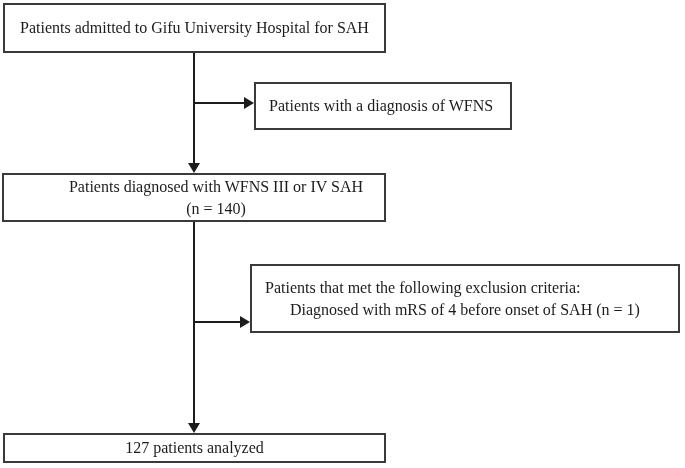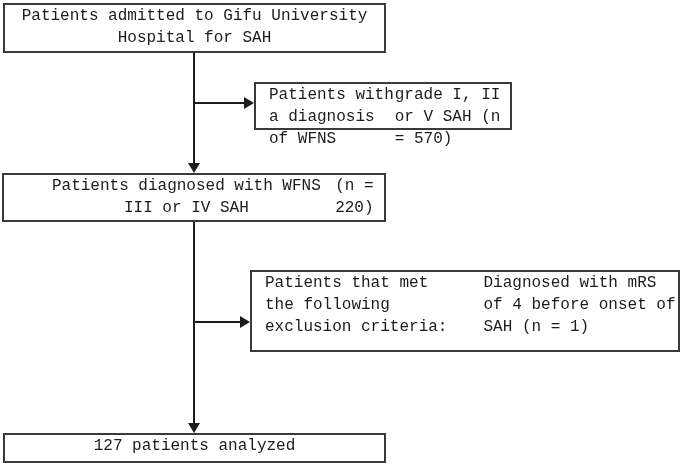--- a/index.html
+++ b/index.html
@@ -17,23 +17,22 @@
     font-size: 16px;
     line-height: 22px;
     overflow: hidden;
   }
   .box {
     position: absolute;
     border: 2px solid #3a3a3a;
     background: #ffffff;
     box-sizing: border-box;
     display: flex;
-    flex-direction: row;
+    flex-direction: column;
     justify-content: center;
-    font-family: Liberation Mono, monospace;
   }
   .box.centered { text-align: center; }
   .box.lefted { text-align: left; }
   .line-v {
     position: absolute;
     width: 1.6px;
     background: #1c1c1c;
   }
   .line-h {
     position: absolute;
@@ -69,35 +68,34 @@
   </div>
 
   <div class="line-v" style="left:193px; top:53px; height:111px;"></div>
   <div class="arrow-down" style="left:188px; top:163px;"></div>
 
   <div class="line-h" style="left:193px; top:102px; width:52px;"></div>
   <div class="arrow-right" style="left:244px; top:97px;"></div>
 
   <div class="box lefted pad-l" style="left:254px; top:82px; width:258px; height:48px;">
     <div>Patients with a diagnosis of WFNS</div>
-    <div>grade I, II or V SAH (n = 570)</div>
   </div>
 
   <div class="box centered" style="left:2px; top:173px; width:384px; height:49px;padding-left:44px;">
     <div>Patients diagnosed with WFNS III or IV SAH</div>
-    <div>(n = 220)</div>
+    <div>(n = 140)</div>
   </div>
 
   <div class="line-v" style="left:193px; top:222px; height:202px;"></div>
   <div class="arrow-down" style="left:188px; top:423px;"></div>
 
   <div class="line-h" style="left:193px; top:321px; width:48px;"></div>
   <div class="arrow-right" style="left:240px; top:316px;"></div>
 
-  <div class="box lefted pad-l" style="left:250px; top:270px; width:430px; height:82px;">
+  <div class="box lefted pad-l" style="left:250px; top:264px; width:430px; height:69px;">
     <div>Patients that met the following exclusion criteria:</div>
     <div class="indent">Diagnosed with mRS of 4 before onset of SAH (n = 1)</div>
   </div>
 
   <div class="box centered" style="left:3px; top:433px; width:383px; height:30px;">
     <div>127 patients analyzed</div>
   </div>
 
 </div>
 

